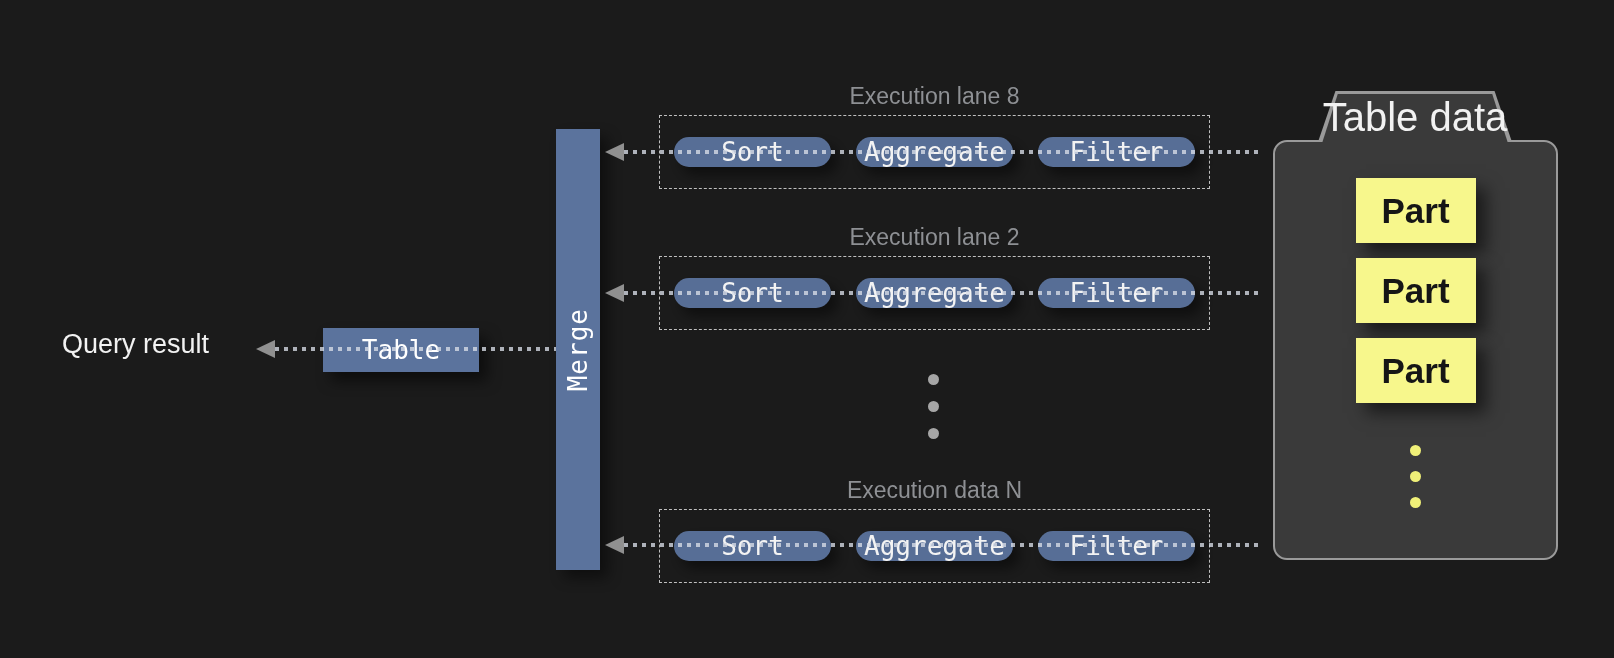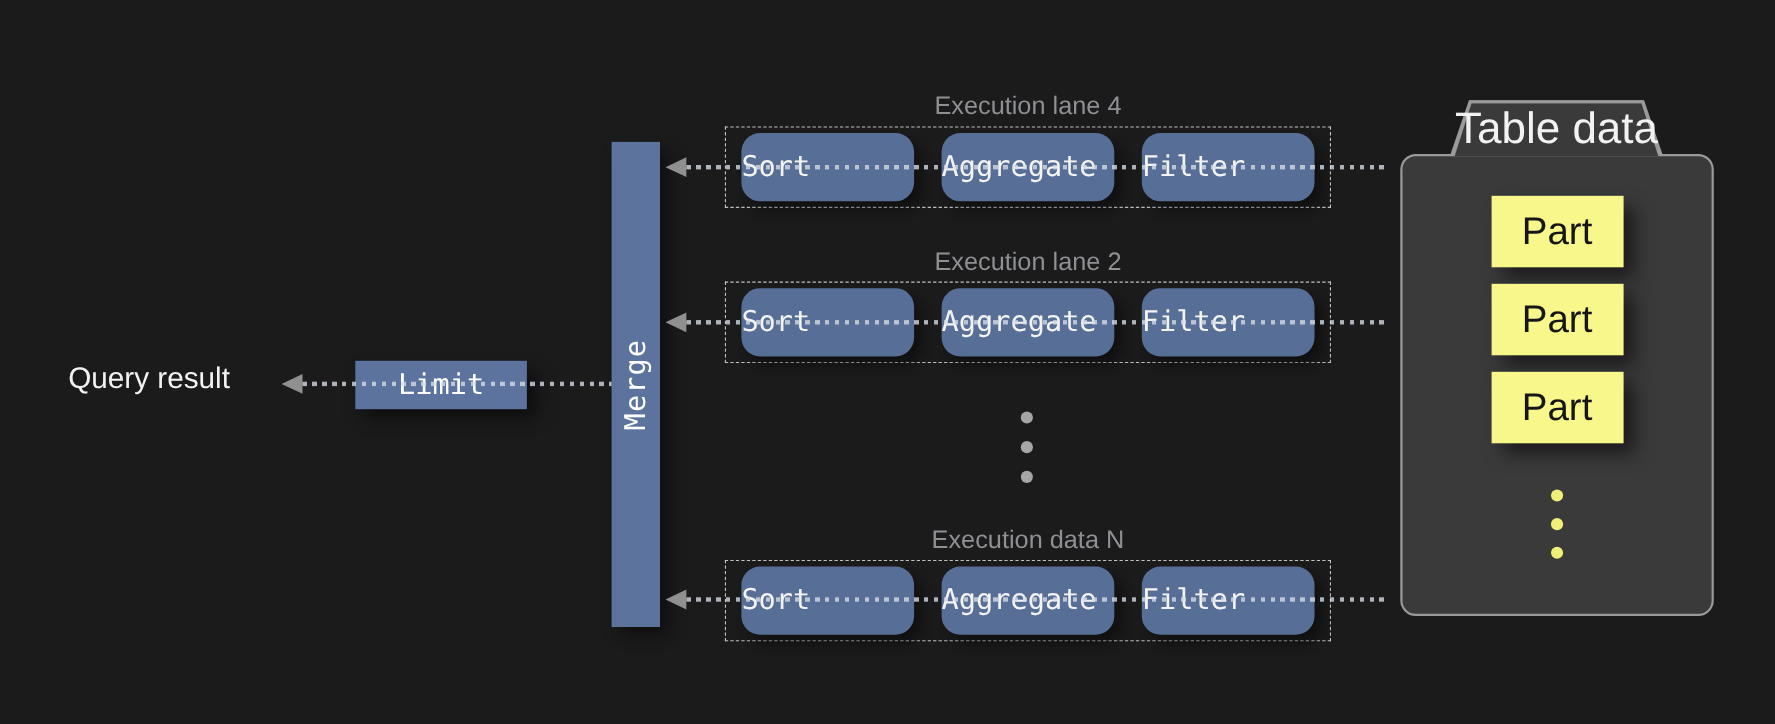--- a/index.html
+++ b/index.html
@@ -51,23 +51,23 @@
     letter-spacing:1px;
   }
   
   .lane-box{
     position:absolute;left:659px;width:551px;height:74px;box-sizing:border-box;
     border:1px dashed var(--lane_dash);opacity:0.95;
     display:flex;align-items:center;justify-content:space-between;
     padding:0 14px;z-index:1;
   }
   .lane-box .op{
-    position:relative;width:157px;height:62px;background:var(--op_blue);
+    position:relative;width:157px;height:30px;background:var(--op_blue);
     color:#ffffff;font-family:"DejaVu Sans Mono",monospace;font-size:26px;
-    display:flex;align-items:center;justify-content:flex-start;
+    display:flex;align-items:center;justify-content:center;
     box-shadow:7px 8px 12px rgba(0,0,0,0.45);white-space:nowrap;border-radius:17px;
   }
   
   .dotline{
     position:absolute;height:4px;opacity:0.78;z-index:5;
     background:repeating-linear-gradient(90deg,var(--line) 0 4px,transparent 4px 9px);
   }
   .arrow-left{
     position:absolute;width:0;height:0;z-index:5;
     border-top:9px solid transparent;border-bottom:9px solid transparent;
@@ -75,21 +75,21 @@
   }
   
   .vdots{position:absolute;display:flex;flex-direction:column;gap:16px;z-index:1;}
   .vdots .dot{width:11px;height:11px;border-radius:50%;}
   .vdots.gray .dot{background:var(--dot_gray);}
   
   .table-panel{
     position:absolute;left:1273px;top:140px;width:285px;height:420px;
     box-sizing:border-box;background:var(--panel);
     border:2px solid var(--panel_border);border-radius:14px;z-index:3;
-    display:flex;flex-direction:column;align-items:center;padding-top:36px;gap:15px;
+    display:flex;flex-direction:column;align-items:center;padding-top:36px;gap:15px;font-weight:bold;
   }
   .tab-outer{
     position:absolute;left:1318px;top:91px;width:194px;height:51px;z-index:4;
     background:var(--panel_border);
     clip-path:polygon(0% 100%,9% 0%,91% 0%,100% 100%);
   }
   .tab-inner{
     position:absolute;left:3px;top:2.5px;right:3px;height:53px;
     background:var(--panel);
     clip-path:polygon(0% 100%,9% 0%,91% 0%,100% 100%);
@@ -111,28 +111,28 @@
 <body>
 
 <div class="canvas">
 
   <div class="query-label">Query result</div>
 
   <div class="arrow-left" style="left:256px;top:340px;"></div>
   <div class="dotline" style="left:275px;top:347px;width:281px;"></div>
 
   <div class="opbox limit">
-    <span>Limit</span>
+    <span>Table</span>
   </div>
 
   <div class="merge">
     <span class="vtext">Merge</span>
   </div>
 
-  <div class="lane-title" style="top:82px;">Execution lane 4</div>
+  <div class="lane-title" style="top:82px;">Execution lane 8</div>
   <div class="lane-box" style="top:115px;">
     <div class="op">
         <span>Sort</span>
       </div>
     <div class="op">
         <span>Aggregate</span>
       </div>
     <div class="op">
         <span>Filter</span>
       </div>

